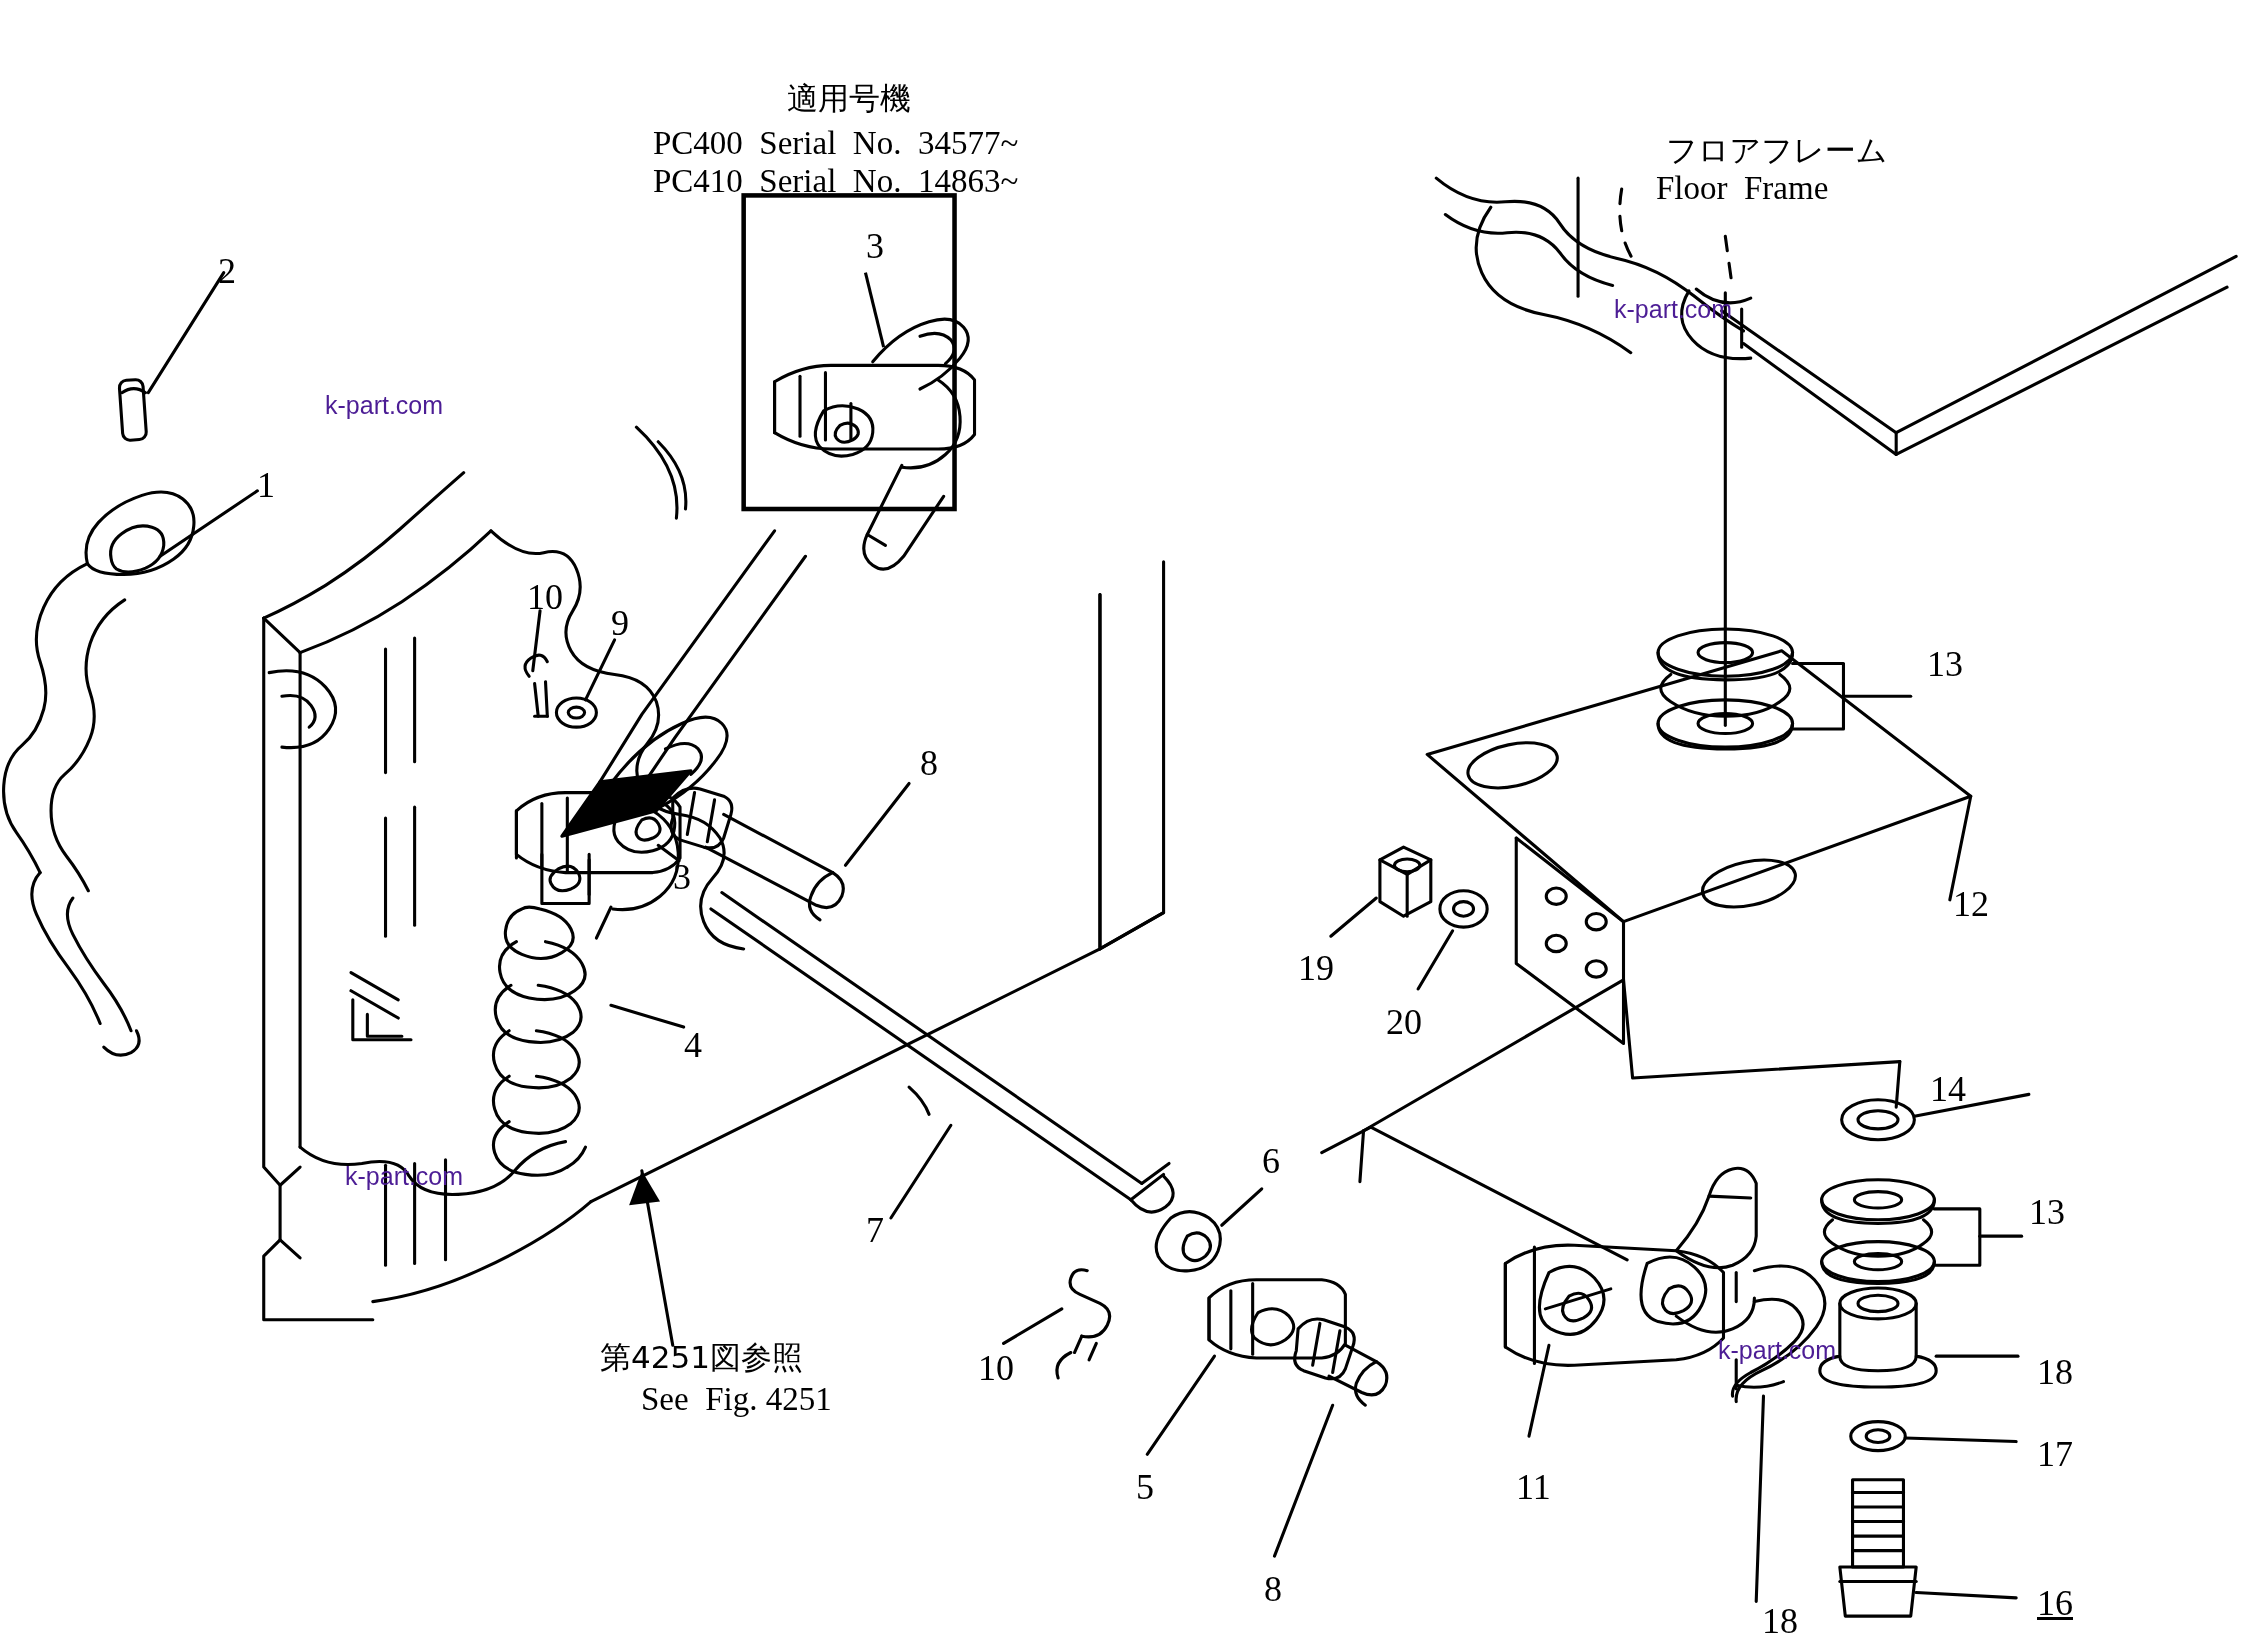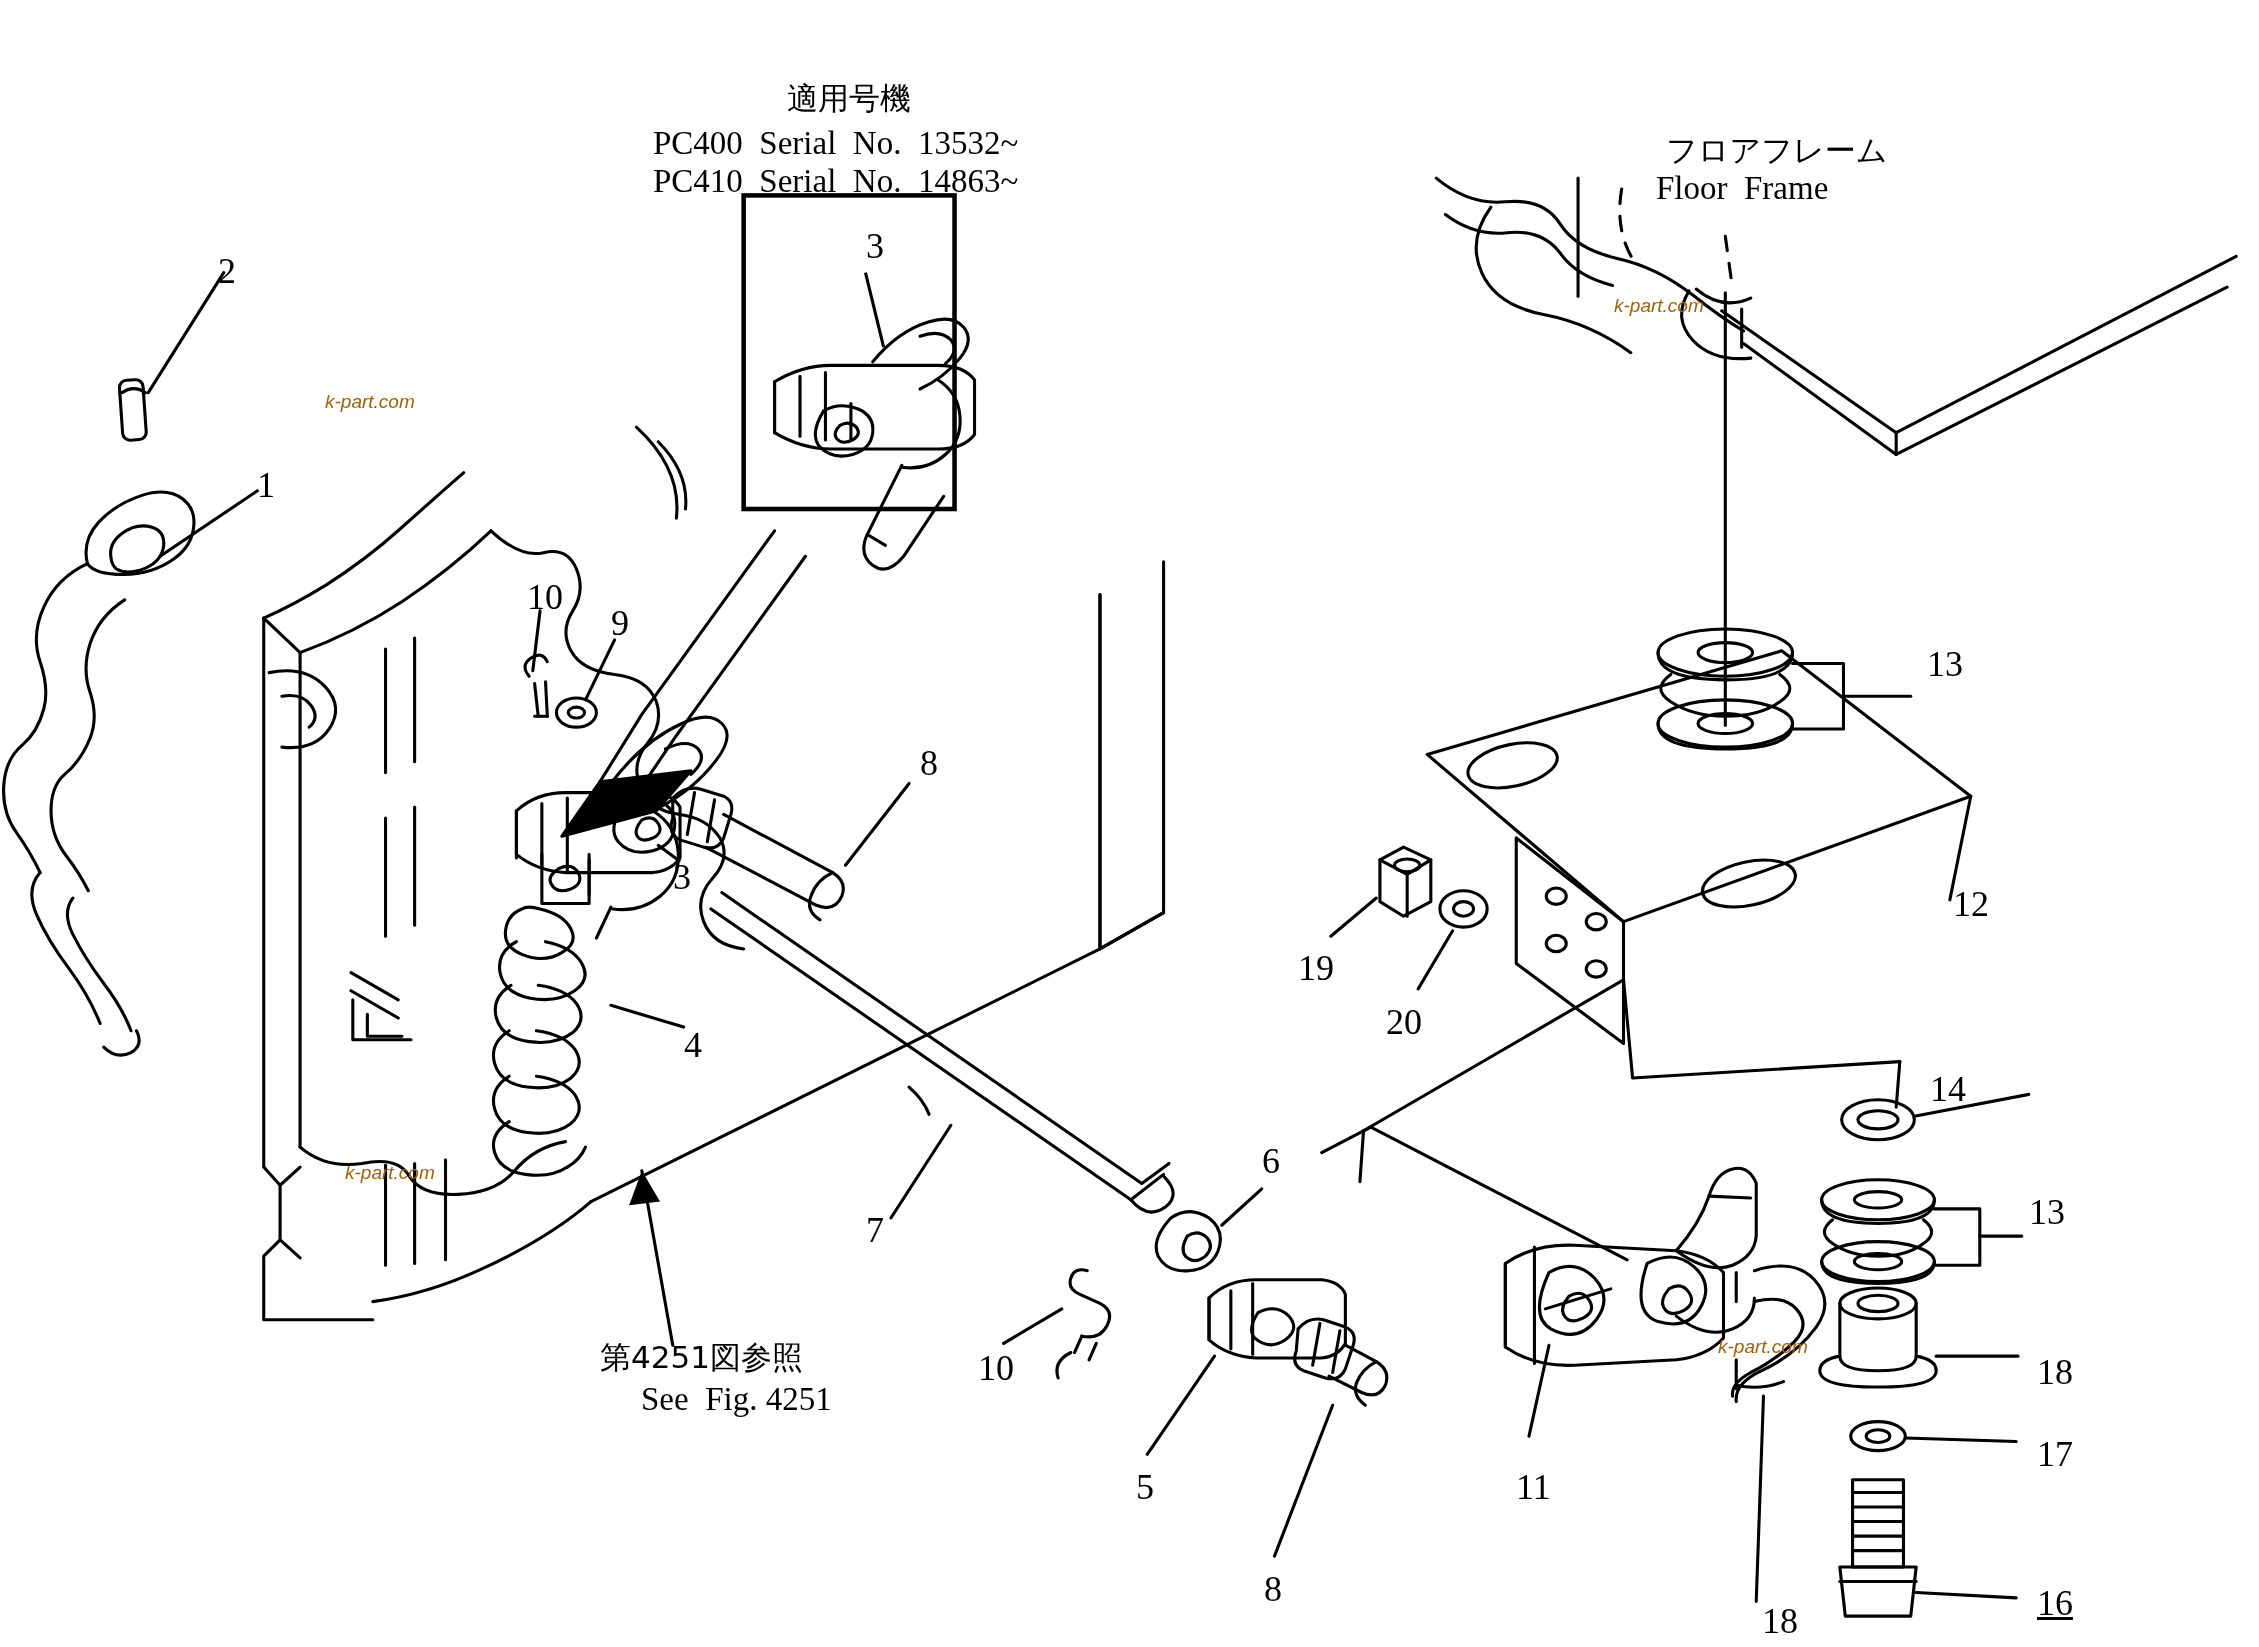--- a/index.html
+++ b/index.html
@@ -36,24 +36,23 @@
   .cap {
     font-size: 33px;
   }
   .cap-jp {
     font-size: 31px;
     font-family: "DejaVu Sans", sans-serif;
   }
   .wm {
     position: absolute;
     font-family: "Liberation Sans", sans-serif;
-    font-size: 19px;
-    color: #a16207;
+    font-size: 25px;
+    color: #4c1d95;
     white-space: pre;
-    font-style: italic;
   }
 </style>
 </head>
 <body>
 
 <div id="page">
 
   <svg id="artwork" viewBox="0 0 2485 1812" xmlns="http://www.w3.org/2000/svg">
     <g fill="none" stroke="#000" stroke-width="3.4" stroke-linecap="round" stroke-linejoin="round">
 
@@ -356,21 +355,21 @@
     </g>
 
     <rect x="818" y="215" width="232" height="345" fill="none" stroke="#000" stroke-width="5"></rect>
 
     <g fill="none" stroke="#000" stroke-width="3.4">
       <path d="M952 300 L972 382"></path>
     </g>
   </svg>
 
   <div class="lbl cap-jp" style="left:787px; top:80px;">適用号機</div>
-  <div class="lbl cap" style="left:653px; top:123px;">PC400  Serial  No.  13532~</div>
+  <div class="lbl cap" style="left:653px; top:123px;">PC400  Serial  No.  34577~</div>
   <div class="lbl cap" style="left:653px; top:161px;">PC410  Serial  No.  14863~</div>
 
   <div class="lbl cap-jp" style="left:1666px; top:132px;">フロアフレーム</div>
   <div class="lbl cap" style="left:1656px; top:168px;">Floor  Frame</div>
 
   <div class="lbl cap-jp" style="left:600px; top:1339px;text-align:right;">第4251図参照</div>
   <div class="lbl cap" style="left:641px; top:1379px;">See  Fig. 4251</div>
 
   <div class="lbl num" style="left:218px; top:250px;">2</div>
   <div class="lbl num" style="left:257px; top:464px;">1</div>

